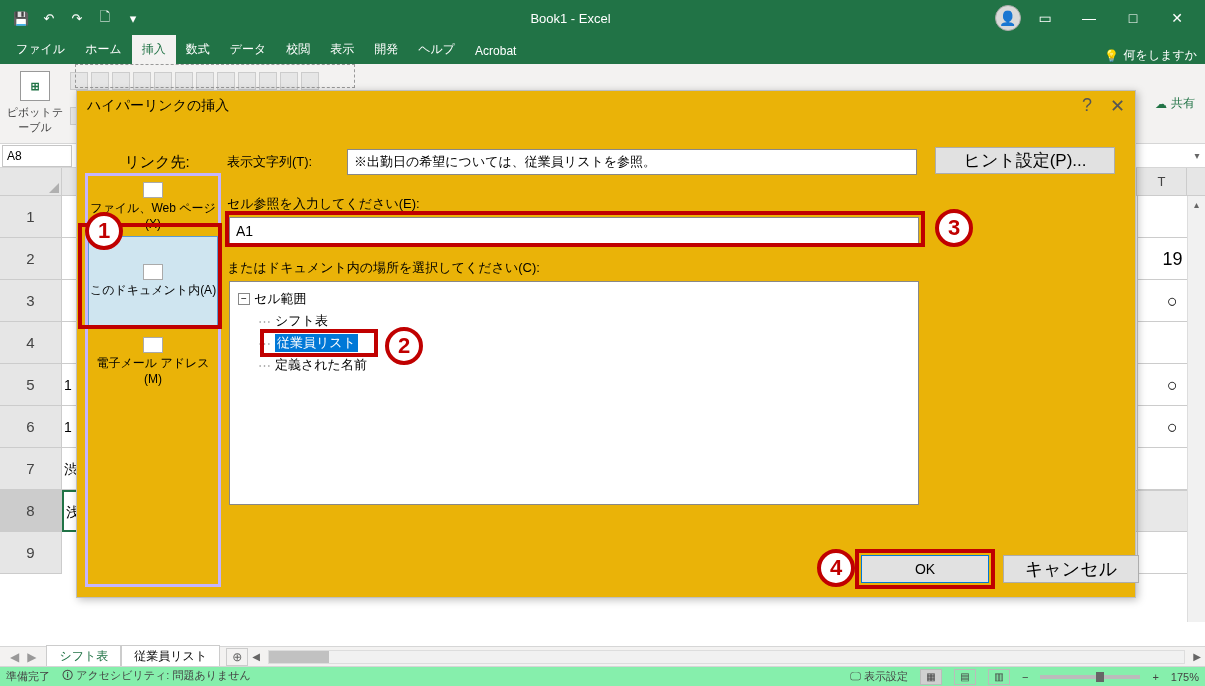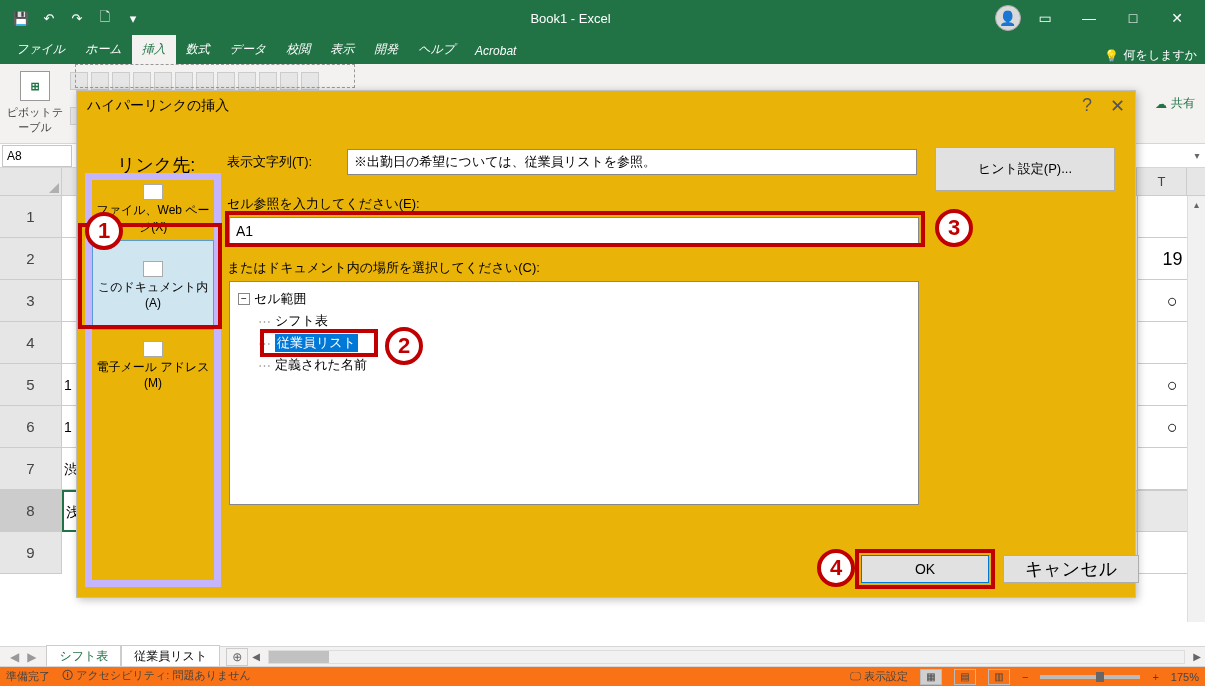--- a/index.html
+++ b/index.html
@@ -9,21 +9,21 @@
     .titlebar { height: 36px; background: #217346; display: flex; align-items: center; color: #fff; font-size: 12px; }
     .titlebar-left { display: flex; align-items: center; gap: 2px; padding-left: 8px; }
     .title-icon { width: 26px; height: 26px; display: flex; align-items: center; justify-content: center; color: #fff; font-size: 13px; }
     .titlebar-center { flex: 1; text-align: center; font-size: 13px; }
     .titlebar-right { display: flex; align-items: center; gap: 4px; padding-right: 8px; }
     .user-badge { width: 26px; height: 26px; border-radius: 50%; background: #d9d9d9; border: 1px solid #aaa; display: flex; align-items: center; justify-content: center; color: #666; font-size: 14px; }
     .win-btn { width: 40px; height: 30px; display: flex; align-items: center; justify-content: center; color: #fff; font-size: 14px; }
 
     
     .ribbon-tabs { height: 28px; background: #217346; display: flex; align-items: flex-end; padding-left: 6px; color: #fff; font-size: 12px; }
-    .rtab { padding: 6px 10px; cursor: pointer; font-style: italic; }
+    .rtab { padding: 6px 10px; cursor: pointer; }
     .rtab.active { background: #f3f2f1; color: #217346; }
     .ribbon-tabs-right { margin-left: auto; display: flex; align-items: center; padding-right: 8px; gap: 6px; }
     .tellme { display: flex; align-items: center; gap: 4px; }
 
     
     .ribbon { height: 80px; background: #f3f2f1; border-bottom: 1px solid #d6d6d6; display: flex; gap: 6px; padding: 4px 6px; position: relative; }
     .ribbon-btn { width: 58px; display: flex; flex-direction: column; align-items: center; justify-content: flex-end; font-size: 11px; color: #444; text-align: center; padding-bottom: 4px; }
     .ribbon-icon { width: 30px; height: 30px; border: 1px solid #999; background: #fff; display: flex; align-items: center; justify-content: center; margin-bottom: 4px; color: #217346; font-weight: bold; }
     .ribbon-mini { display: flex; gap: 3px; flex-wrap: wrap; width: 260px; padding-top: 4px; }
     .mini-icon { width: 18px; height: 18px; background: #e6e6e6; border: 1px solid #ccc; }
@@ -59,42 +59,42 @@
     .sheet-tabs-row { position: absolute; bottom: 20px; left: 0; right: 0; height: 20px; background: #f3f2f1; border-top: 1px solid #d6d6d6; display: flex; align-items: center; font-size: 12px; }
     .nav-arrows { padding: 0 10px; color: #999; display: flex; gap: 8px; }
     .sheet-tab { padding: 2px 12px; border: 1px solid #ccc; background: #fff; cursor: pointer; }
     .sheet-tab.active { background: #fff; color: #217346; border-bottom: 2px solid #217346; font-weight: 500; }
     .add-sheet { width: 22px; height: 18px; border: 1px solid #ccc; text-align: center; line-height: 16px; margin-left: 6px; color: #666; }
     .hscroll { flex: 1; margin: 0 4px; height: 14px; background: #f1f1f1; border: 1px solid #ddd; position: relative; }
     .hscroll-thumb { position: absolute; left: 0; top: 0; height: 100%; width: 60px; background: #c1c1c1; }
     .hscroll-arrow { width: 16px; text-align: center; font-size: 10px; color: #666; }
 
     
-    .statusbar { position: absolute; bottom: 0; left: 0; right: 0; height: 20px; background: #f97316; border-top: 1px solid #d6d6d6; display: flex; align-items: center; font-size: 11px; color: #444; padding: 0 6px; gap: 12px; }
+    .statusbar { position: absolute; bottom: 0; left: 0; right: 0; height: 20px; background: #86efac; border-top: 1px solid #d6d6d6; display: flex; align-items: center; font-size: 11px; color: #444; padding: 0 6px; gap: 12px; }
     .status-right { margin-left: auto; display: flex; align-items: center; gap: 12px; }
     .view-btn { width: 22px; height: 16px; border: 1px solid #bbb; display: flex; align-items: center; justify-content: center; font-size: 10px; }
     .view-btn.active { background: #d0d0d0; }
     .zoom-slider { width: 100px; height: 4px; background: #bbb; position: relative; }
     .zoom-slider::after { content: ""; position: absolute; left: 56px; top: -3px; width: 8px; height: 10px; background: #666; }
 
     
     .dialog-overlay { position: absolute; left: 76px; top: 90px; width: 1060px; height: 508px; background: #eab308; border: 1px solid #bfbfbf; box-shadow: 2px 2px 8px rgba(0,0,0,0.25); }
     .dlg-titlebar { height: 30px; display: flex; align-items: center; padding: 0 10px; font-size: 14px; border-bottom: none; }
     .dlg-title-btns { margin-left: auto; display: flex; gap: 18px; font-size: 18px; color: #555; }
     .dlg-body { position: absolute; top: 30px; left: 0; right: 0; bottom: 0; }
 
-    .link-to-label { position: absolute; left: 40px; top: 32px; font-size: 18px; width: 80px; }
-    .link-panel { position: absolute; left: 8px; top: 52px; width: 136px; bottom: 10px; border: 7px solid #c4b5fd; }
+    .link-to-label { position: absolute; left: 40px; top: 32px; font-size: 15px; text-align: center; width: 80px; }
+    .link-panel { position: absolute; left: 8px; top: 52px; width: 136px; bottom: 10px; border: 3px solid #c4b5fd; }
     .link-opt { height: 60px; display: flex; flex-direction: column; align-items: center; justify-content: center; font-size: 12px; text-align: center; gap: 2px; cursor: pointer; }
     .link-opt.sel { background: #cfe5f0; border: 1px solid #5b9bd5; }
     .link-opt-icon { width: 20px; height: 16px; background: #fff; border: 1px solid #aaa; display: inline-block; }
 
     .display-label { position: absolute; left: 150px; top: 32px; font-size: 13px; }
     .display-input { position: absolute; left: 270px; top: 28px; width: 570px; height: 26px; border: 1px solid #888; padding: 2px 6px; font-size: 13px; }
-    .screentip { position: absolute; left: 858px; top: 26px; width: 180px; height: 44px; border: 1px solid #adadad; background: #e1e1e1; font-size: 13px; }
+    .screentip { position: absolute; left: 858px; top: 26px; width: 180px; height: 27px; border: 1px solid #adadad; background: #e1e1e1; font-size: 17px; }
 
     .cellref-label { position: absolute; left: 150px; top: 74px; font-size: 13px; }
     .cellref-input { position: absolute; left: 152px; top: 96px; width: 690px; height: 28px; border: 1px solid #888; padding: 2px 6px; font-size: 14px; }
 
     .doc-label { position: absolute; left: 150px; top: 138px; font-size: 13px; }
     .tree-box { position: absolute; left: 152px; top: 160px; width: 690px; height: 224px; border: 1px solid #888; padding: 6px 8px; font-size: 13px; background: #fff; }
     .tree-node { display: flex; align-items: center; gap: 4px; padding: 2px 0; }
     .tree-indent-1 { padding-left: 20px; }
     .tree-indent-1b { padding-left: 20px; }
     .tree-toggle { width: 12px; height: 12px; border: 1px solid #888; display: inline-flex; align-items: center; justify-content: center; font-size: 10px; line-height: 10px; }

